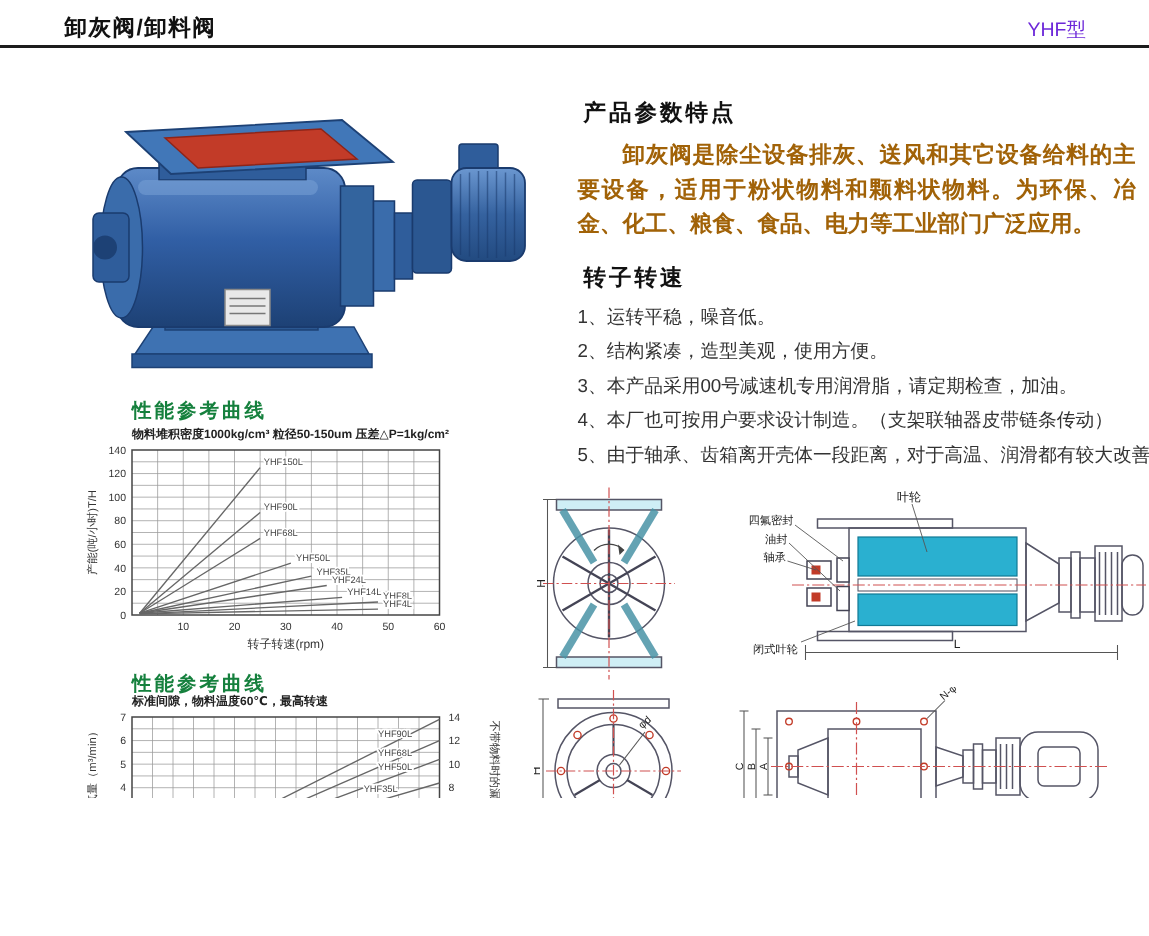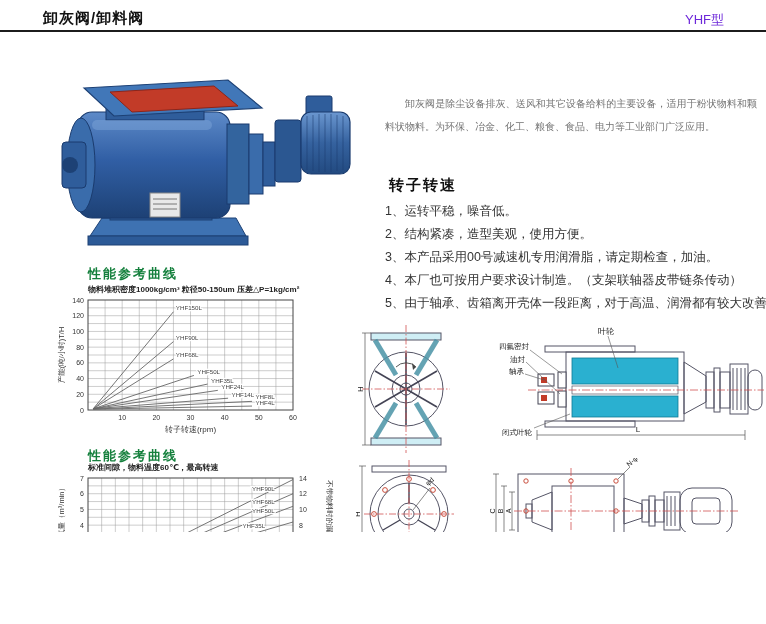--- a/index.html
+++ b/index.html
@@ -3,21 +3,21 @@
 <meta charset="utf-8">
 <style>
   html,body{margin:0;padding:0;background:#fff;}
   body{font-family:"Liberation Sans","DejaVu Sans",sans-serif;color:#222;}
   #canvas{position:relative;width:766px;height:532px;background:#ffffff;overflow:hidden;}
   .abs{position:absolute;}
   .hdr-title{font-size:15px;font-weight:bold;letter-spacing:1px;color:#111;}
   .hdr-model{font-size:13px;color:#6d28d9;}
   .rule{height:2px;background:#1c1c1c;}
   .sec-heading{font-size:15px;font-weight:bold;color:#111;letter-spacing:2px;}
-  .body-text{font-size:10px;line-height:23px;color:#737373;text-align:justify;}
+  .body-text{font-size:15px;line-height:23px;color:#a16207;text-align:justify;font-weight:bold;}
   .indent{text-indent:2em;}
   .feat-item{font-size:12.5px;line-height:23px;color:#333;white-space:nowrap;}
   .chart-title{font-size:13px;font-weight:bold;color:#15803d;letter-spacing:2px;}
   svg{display:block;}
   svg text{font-family:"Liberation Sans","DejaVu Sans",sans-serif;}
 </style>
 </head>
 <body>
 
 <div id="canvas">
@@ -73,20 +73,21 @@
     <rect x="102" y="131" width="30" height="24" fill="#e9e9e9" stroke="#888" stroke-width="1"></rect>
     <g stroke="#777" stroke-width="1">
         <line x1="105" y1="137" x2="129" y2="137"></line>
         <line x1="105" y1="142" x2="129" y2="142"></line>
         <line x1="105" y1="147" x2="129" y2="147"></line>
       </g>
 
     <rect x="44" y="58" width="120" height="10" rx="5" fill="#7ba4d8" opacity="0.5"></rect>
   </svg>
 
+  <div class="abs sec-heading" style="left:389px;top:66px;">产品参数特点</div>
   <div class="abs body-text indent" style="left:385px;top:92px;width:372px;">卸灰阀是除尘设备排灰、送风和其它设备给料的主要设备，适用于粉状物料和颗料状物料。为环保、冶金、化工、粮食、食品、电力等工业部门广泛应用。</div>
 
   <div class="abs sec-heading" style="left:389px;top:176px;">转子转速</div>
   <div class="abs" style="left:385px;top:200px;">
     <div class="feat-item">1、运转平稳，噪音低。</div>
     <div class="feat-item">2、结构紧凑，造型美观，使用方便。</div>
     <div class="feat-item">3、本产品采用00号减速机专用润滑脂，请定期检查，加油。</div>
     <div class="feat-item">4、本厂也可按用户要求设计制造。（支架联轴器皮带链条传动）</div>
     <div class="feat-item">5、由于轴承、齿箱离开壳体一段距离，对于高温、润滑都有较大改善。</div>
   </div>

